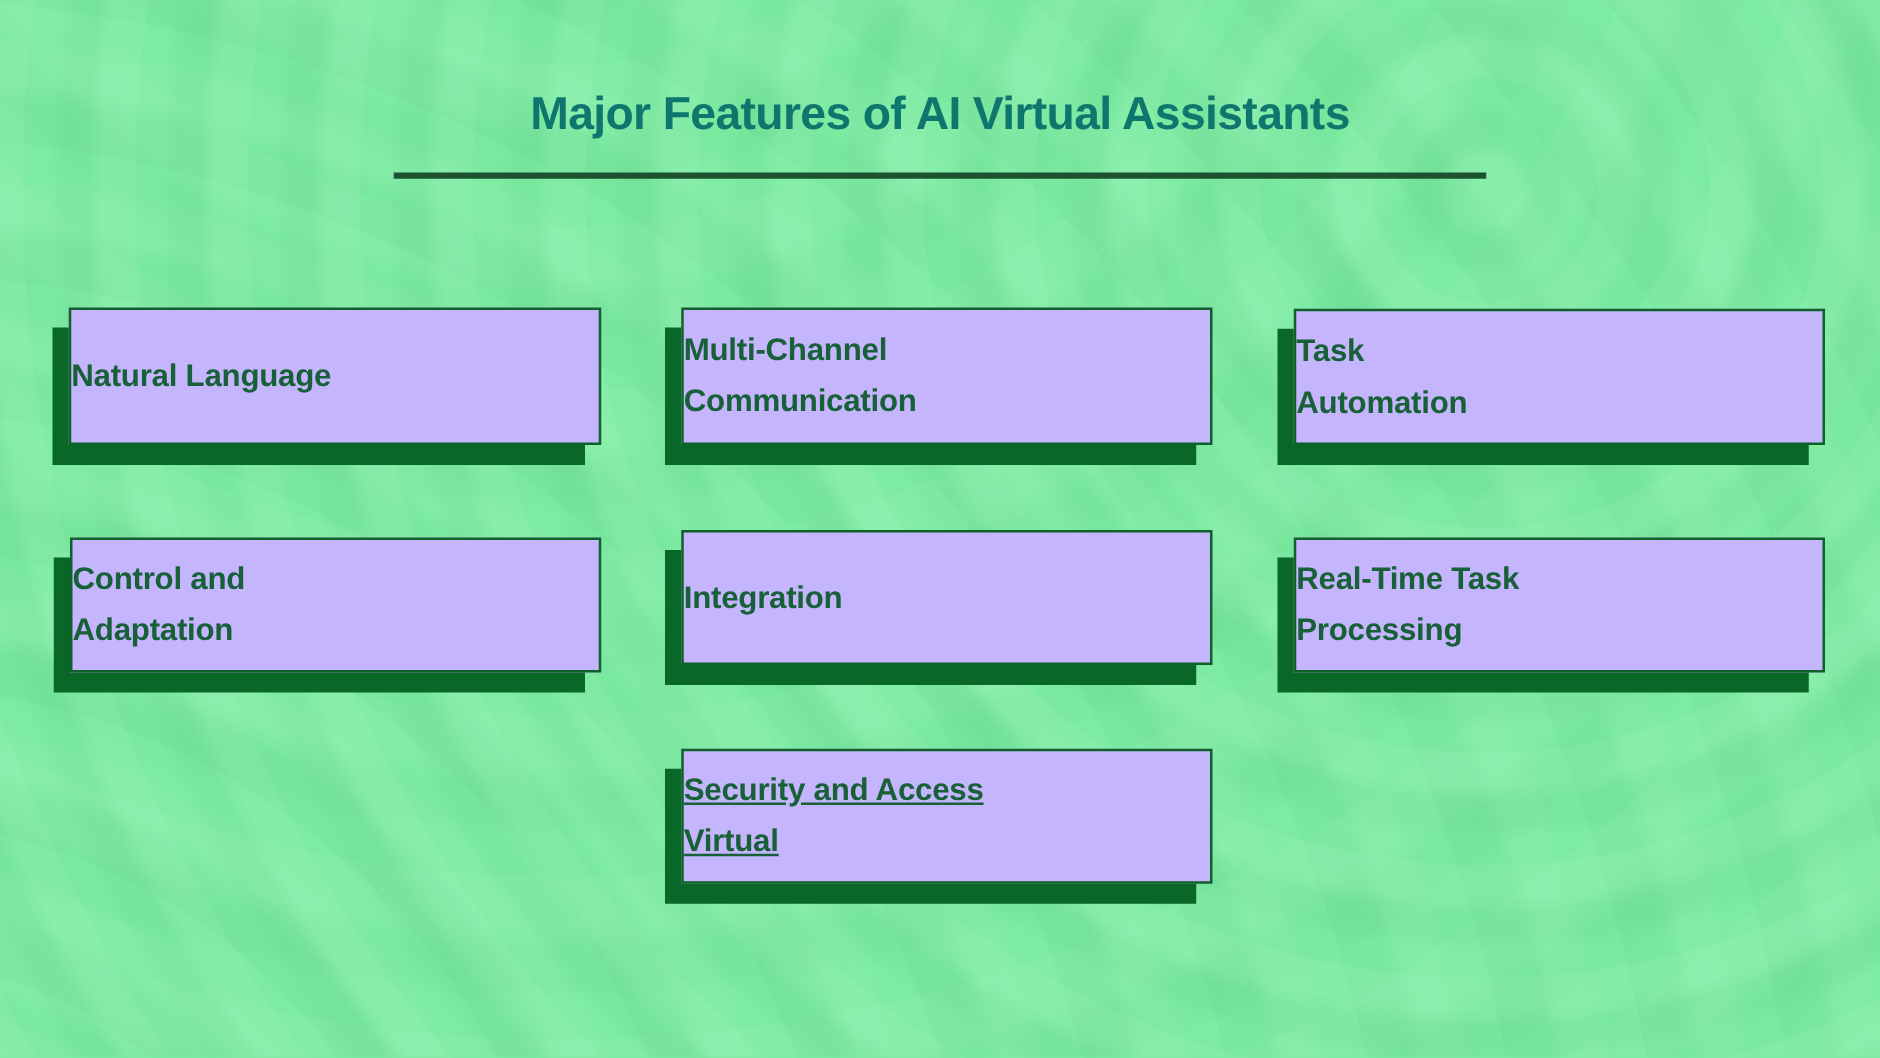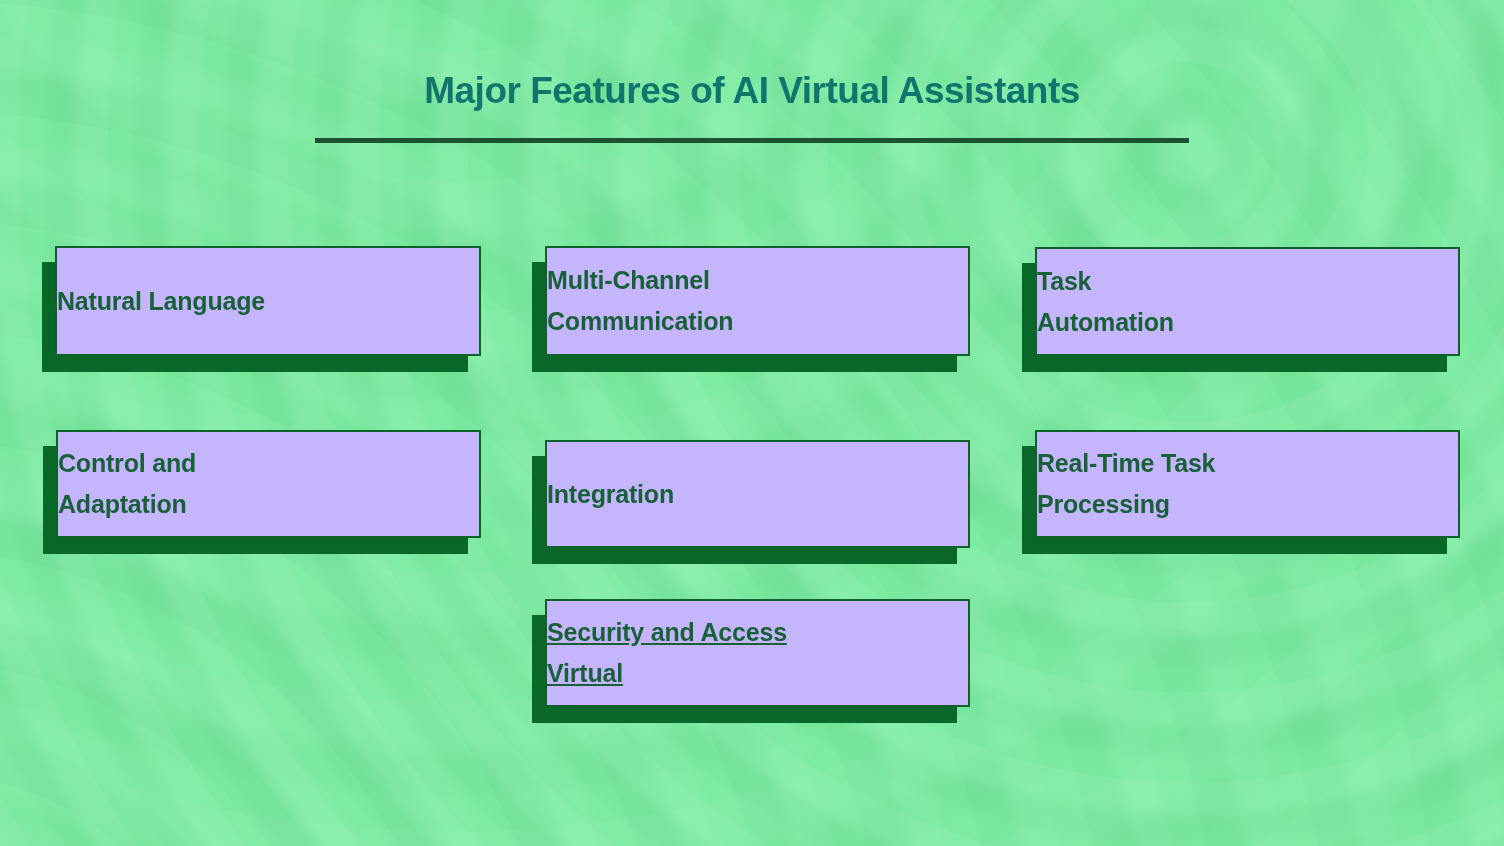--- a/index.html
+++ b/index.html
@@ -75,21 +75,21 @@
     font-weight: bold;
     font-size: 25px;
     line-height: 41px;
     color: #176038;
     letter-spacing: -0.2px;
   }
   .card-1 { left: 55px;   top: 246px; width: 426px; height: 110px; }
   .card-2 { left: 545px;  top: 246px; width: 425px; height: 110px; }
   .card-3 { left: 1035px; top: 247px; width: 425px; height: 109px; }
   .card-4 { left: 56px;   top: 430px; width: 425px; height: 108px; }
-  .card-5 { left: 545px;  top: 440px; width: 425px; height: 108px; gap: 48px; }
+  .card-5 { left: 545px;  top: 424px; width: 425px; height: 108px; gap: 48px; }
   .card-6 { left: 1035px; top: 430px; width: 425px; height: 108px; }
   .card-7 { left: 545px;  top: 599px; width: 425px; height: 108px; text-decoration: underline; }
 
   .card-line {
     display: block;
   }
 </style>
 </head>
 <body>
 

